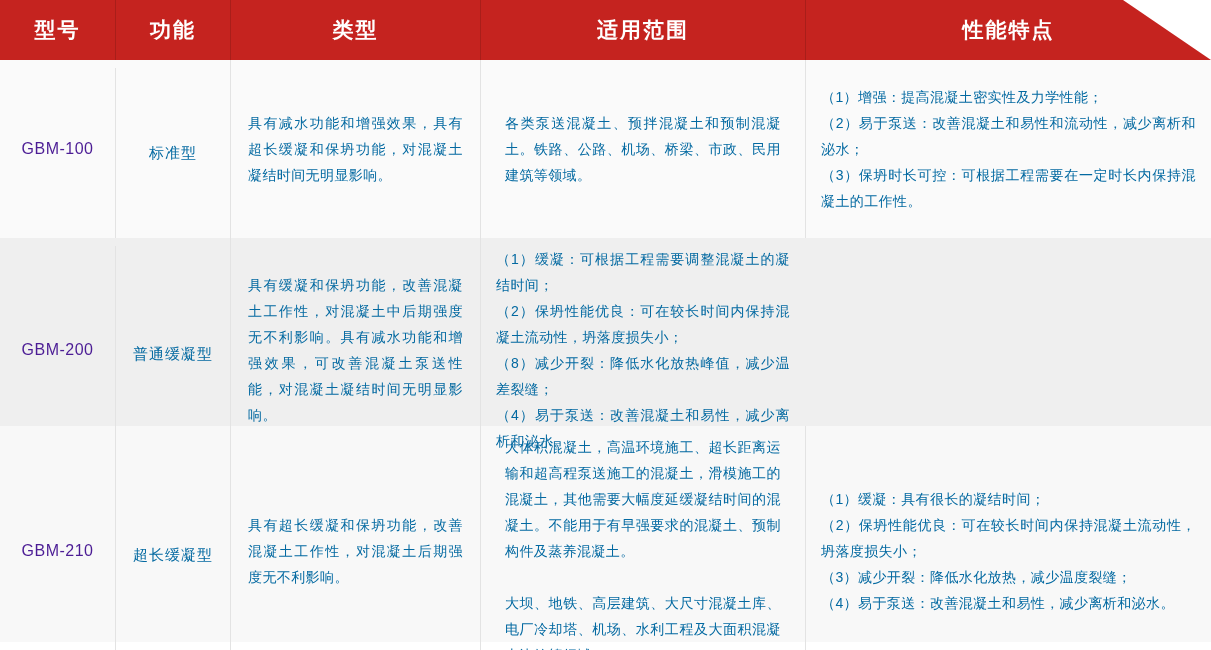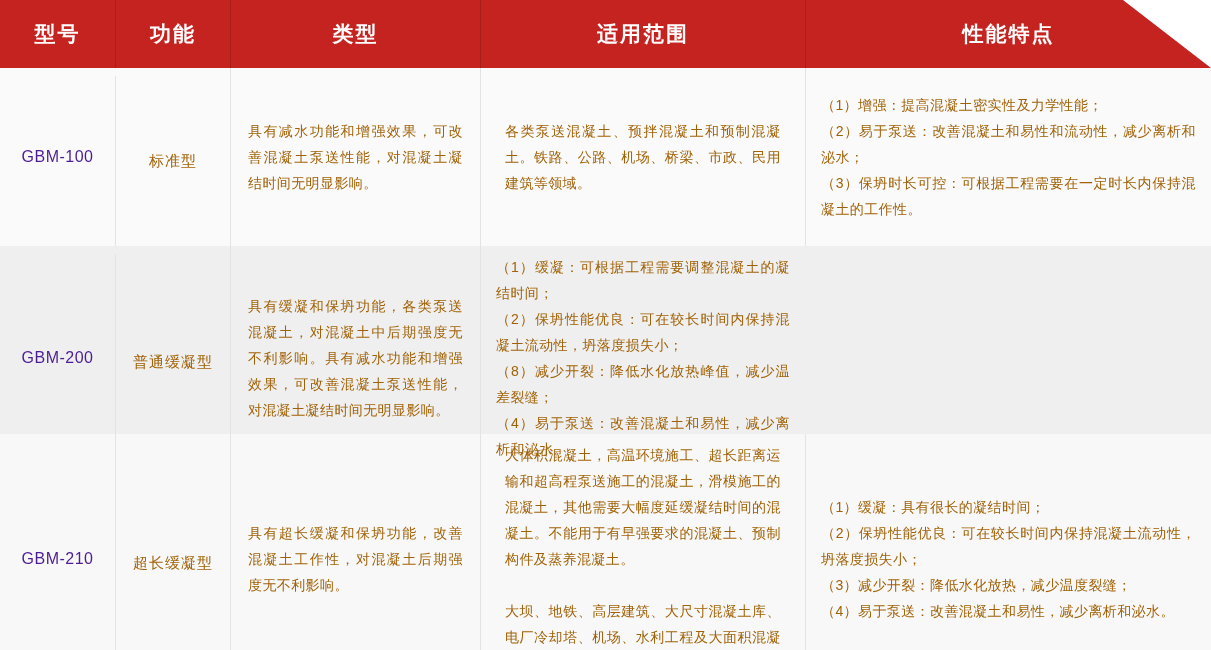--- a/index.html
+++ b/index.html
@@ -12,21 +12,21 @@
     position: relative;
     width: 1211px;
     height: 650px;
     overflow: hidden;
     background: #ffffff;
   }
   
   .thead {
     display: grid;
     grid-template-columns: 115px 115px 250px 325px 1fr;
-    height: 68px;
+    height: 60px;
     background: #c5231f;
     clip-path: polygon(0 0, calc(100% - 88px) 0, 100% 100%, 0 100%);
   }
   .th {
     display: flex;
     align-items: center;
     justify-content: center;
     color: #ffffff;
     font-size: 21px;
     font-weight: bold;
@@ -39,21 +39,21 @@
     display: grid;
     grid-template-columns: 115px 115px 250px 325px 1fr;
   }
   .row-1 { height: 178px; background: #fafafa; }
   .row-2 { height: 188px; background: #efefef; }
   .row-3 { height: 216px; background: #f8f8f8; }
   .td {
     display: flex;
     align-items: center;
     box-sizing: border-box;
-    color: #a16207;
+    color: #0369a1;
     font-size: 14px;
     line-height: 26px;
     letter-spacing: 0.4px;
   }
   .td + .td { border-left: 1px solid #e3e3e3; }
   .td.model {
     justify-content: center;
     text-align: center;
     font-size: 16px;
     color: #4c1d95;
@@ -85,31 +85,31 @@
     <div class="th">类型</div>
     <div class="th">适用范围</div>
     <div class="th">性能特点</div>
   </div>
 
   <div class="tbody">
 
     <div class="row row-1">
       <div class="td model">GBM-100</div>
       <div class="td type">标准型</div>
-      <div class="td para func">具有减水功能和增强效果，可改善混凝土泵送性能，对混凝土凝结时间无明显影响。</div>
+      <div class="td para func">具有减水功能和增强效果，具有超长缓凝和保坍功能，对混凝土凝结时间无明显影响。</div>
       <div class="td para scope">各类泵送混凝土、预拌混凝土和预制混凝土。铁路、公路、机场、桥梁、市政、民用建筑等领域。</div>
       <div class="td para feat">（1）增强：提高混凝土密实性及力学性能；
 （2）易于泵送：改善混凝土和易性和流动性，减少离析和泌水；
 （3）保坍时长可控：可根据工程需要在一定时长内保持混凝土的工作性。</div>
     </div>
 
     <div class="row row-2">
       <div class="td model">GBM-200</div>
       <div class="td type">普通缓凝型</div>
-      <div class="td para func">具有缓凝和保坍功能，各类泵送混凝土，对混凝土中后期强度无不利影响。具有减水功能和增强效果，可改善混凝土泵送性能，对混凝土凝结时间无明显影响。</div>
+      <div class="td para func">具有缓凝和保坍功能，改善混凝土工作性，对混凝土中后期强度无不利影响。具有减水功能和增强效果，可改善混凝土泵送性能，对混凝土凝结时间无明显影响。</div>
       <div class="td para feat">（1）缓凝：可根据工程需要调整混凝土的凝结时间；
 （2）保坍性能优良：可在较长时间内保持混凝土流动性，坍落度损失小；
 （8）减少开裂：降低水化放热峰值，减少温差裂缝；
 （4）易于泵送：改善混凝土和易性，减少离析和泌水。</div>
     </div>
 
     <div class="row row-3">
       <div class="td model">GBM-210</div>
       <div class="td type">超长缓凝型</div>
       <div class="td para func">具有超长缓凝和保坍功能，改善混凝土工作性，对混凝土后期强度无不利影响。</div>

